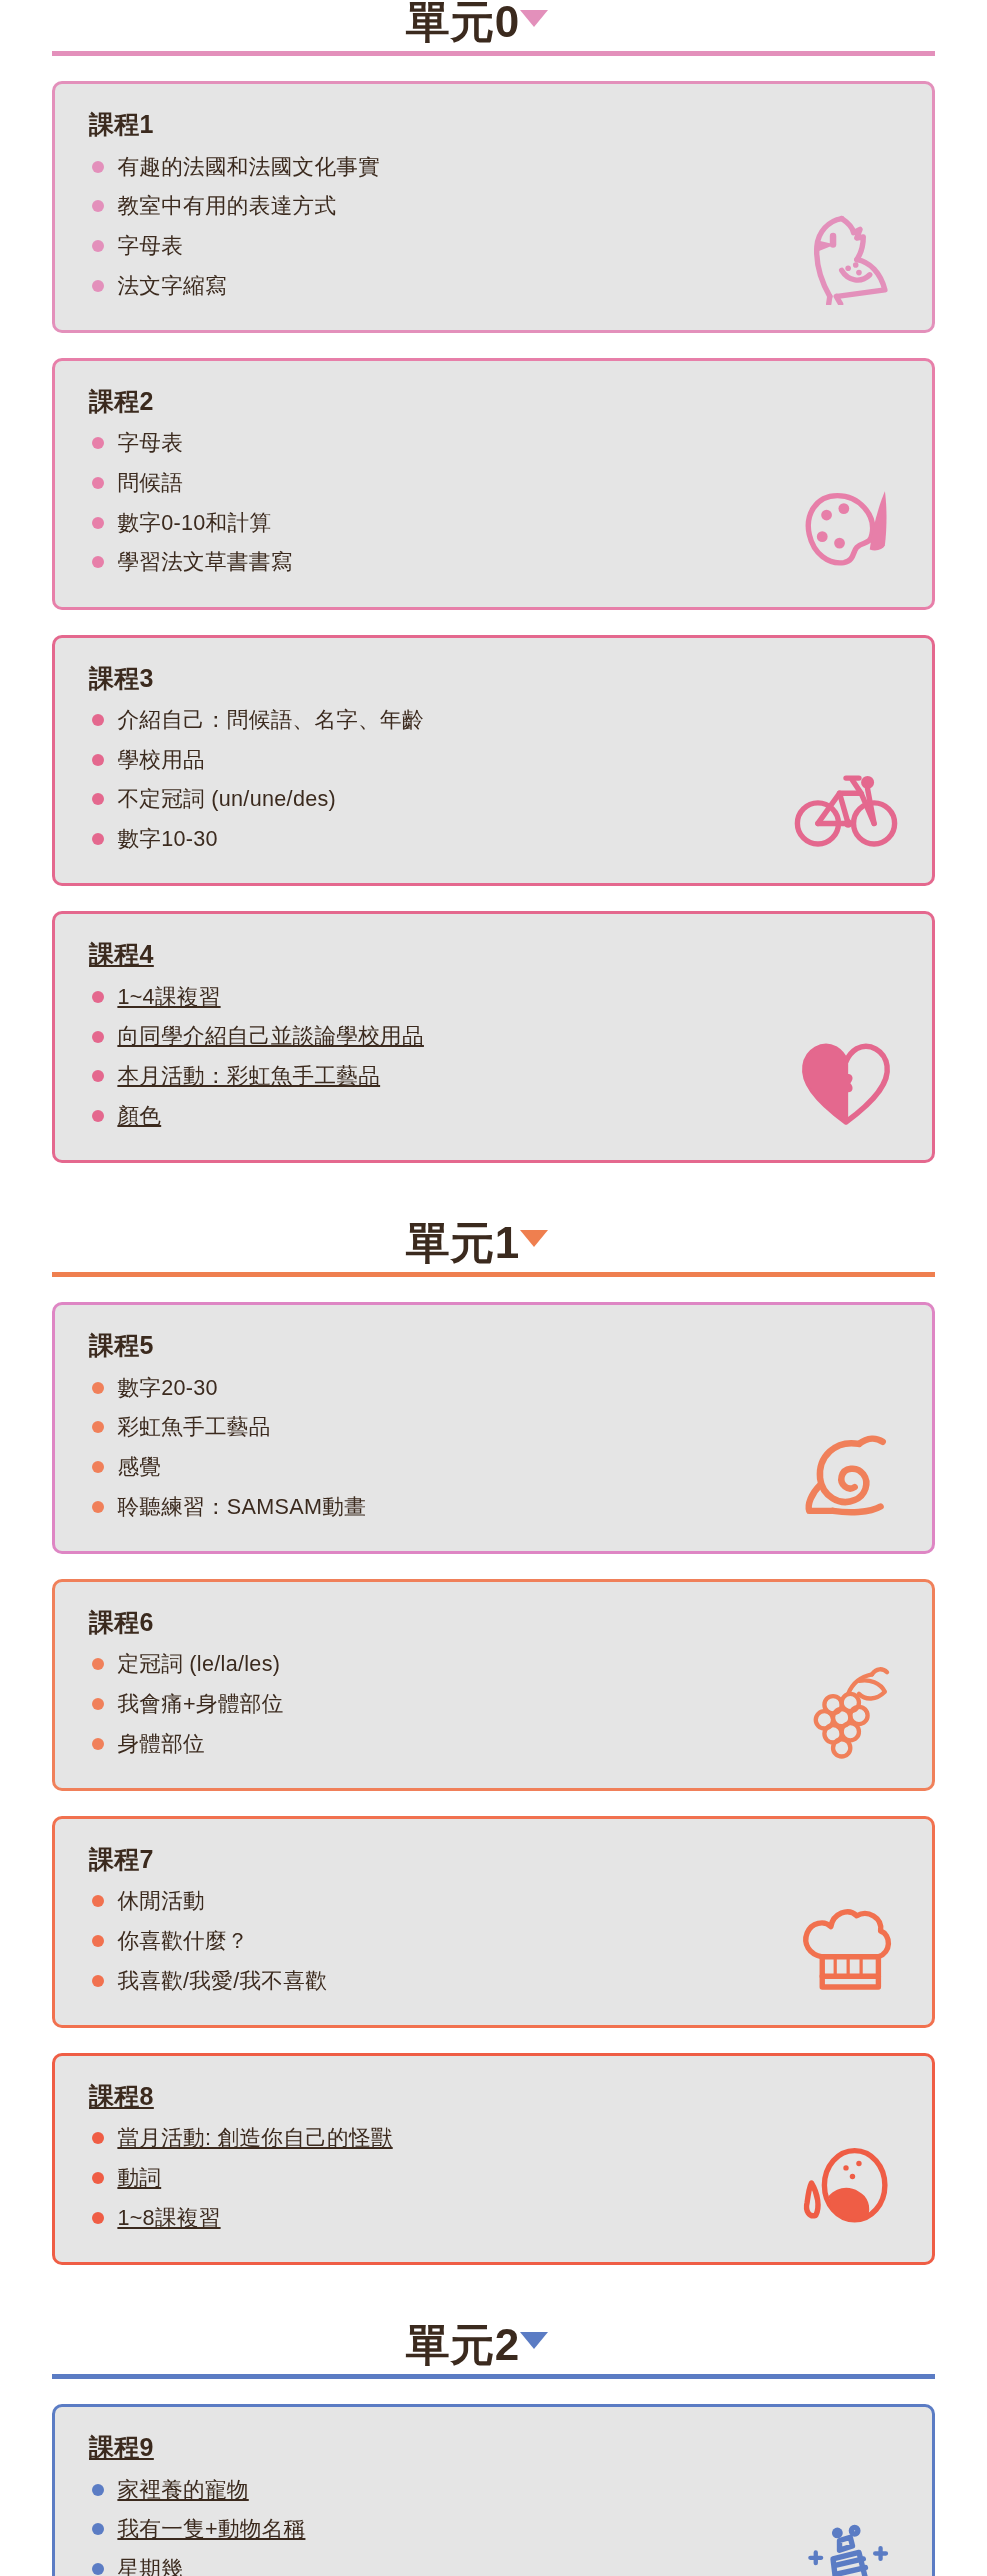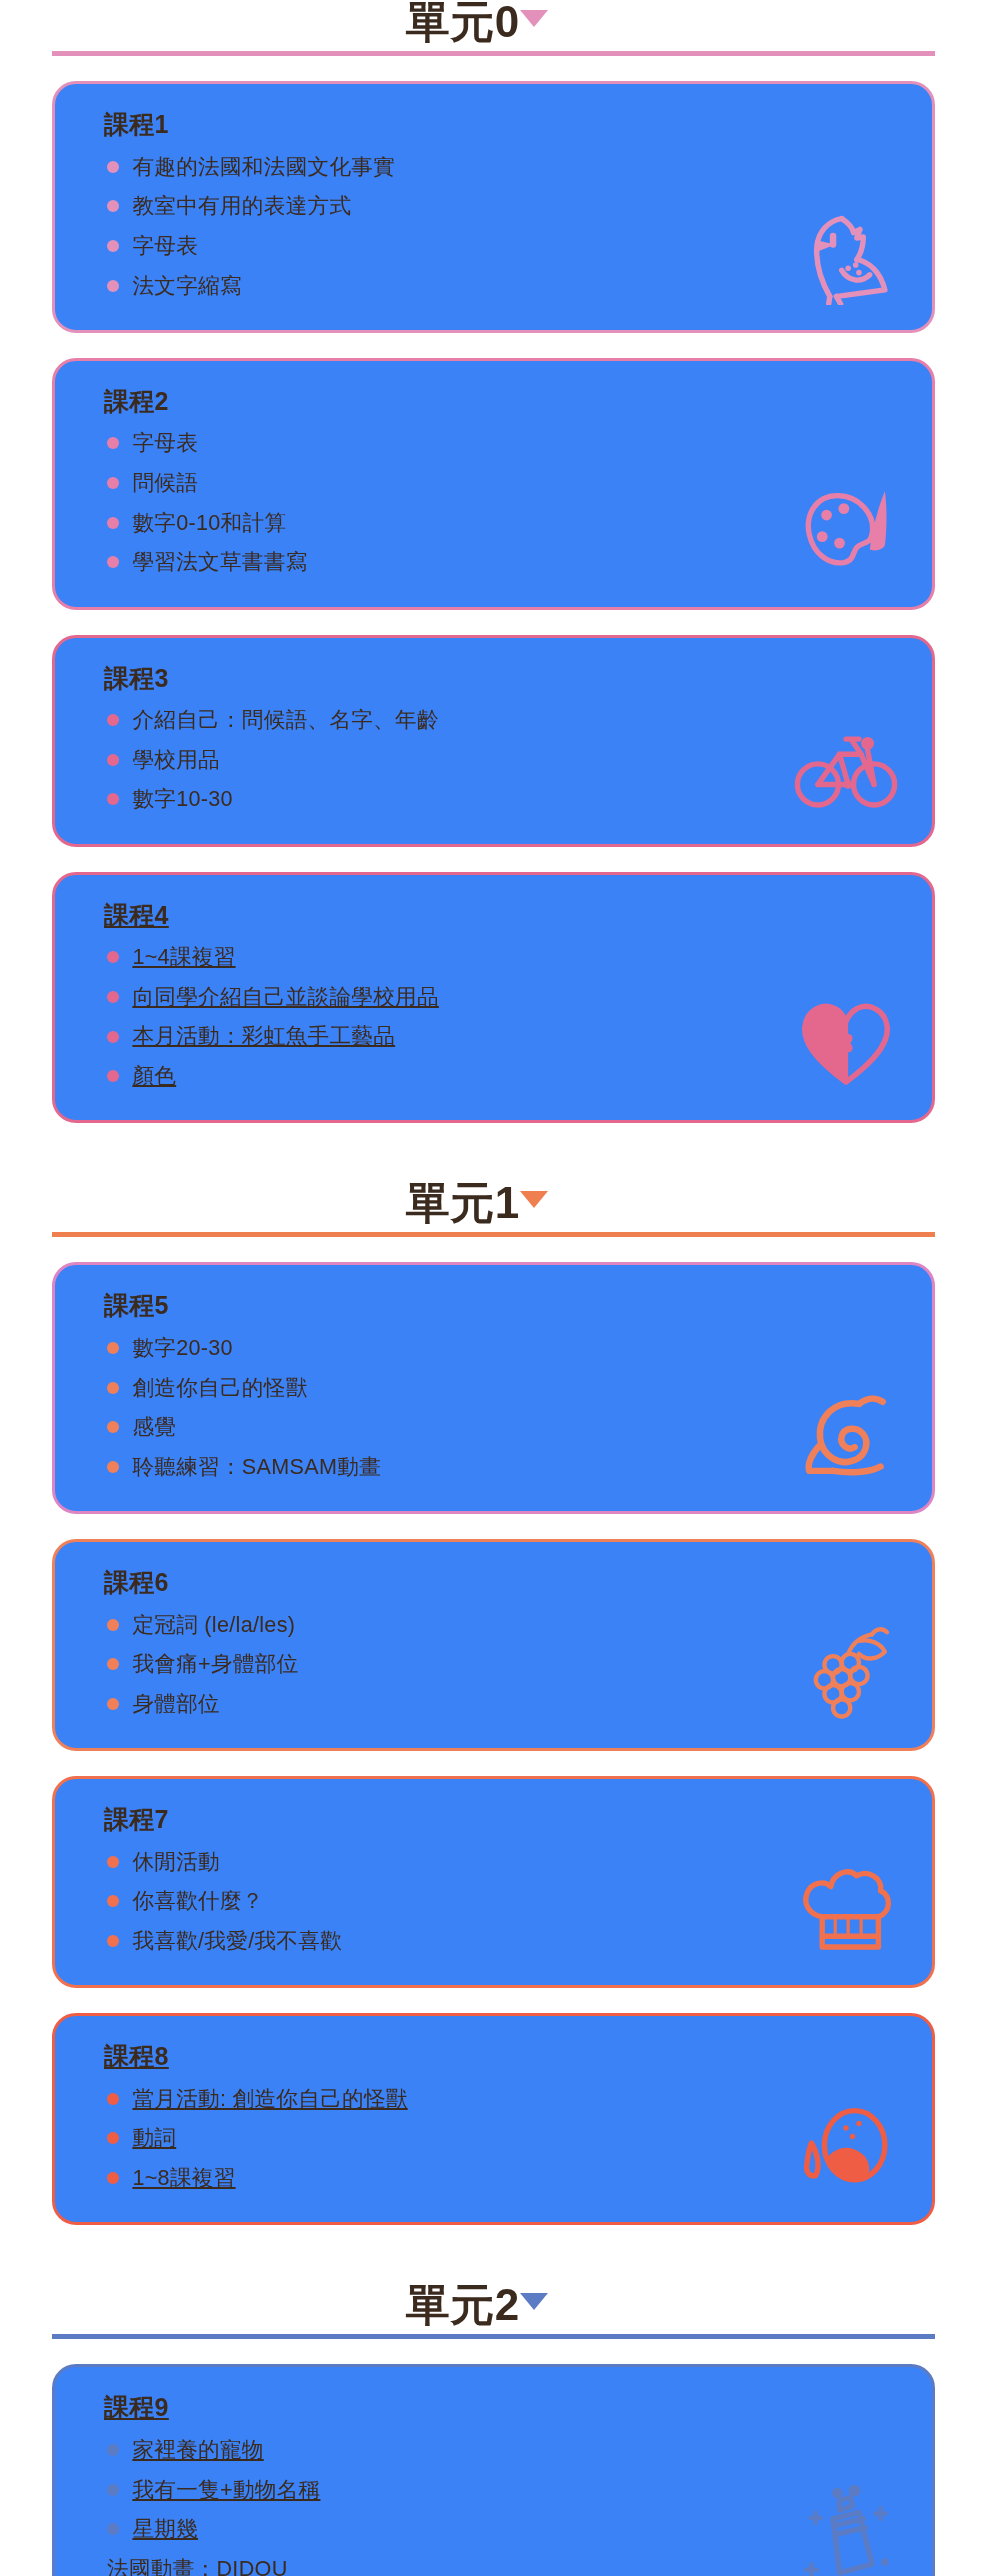--- a/index.html
+++ b/index.html
@@ -38,26 +38,26 @@
     border-top:17.5px solid var(--accent);
     margin-bottom:17.5px;
     margin-right:45px;
   }
 
   
   .cards{margin:0 52px;padding-top:25px;}
   .card{
     position:relative;
     border:3.6px solid var(--cardcolor);
-    border-radius:24px;
-    padding:28px 31px 28px 48px;
+    border-radius:10px;
+    padding:28px 31px 28px 33px;
     margin-bottom:25px;
     min-height:139px;
     box-sizing:border-box;
-    background:#3b82f6;
+    background:#e5e5e5;
     overflow:hidden;
   }
   .card:last-child{margin-bottom:0;text-decoration:underline;}
   .card-title{
     font-size:25px;
     font-weight:bold;
     color:#3B2A1E;
     line-height:1;
     margin:0 0 17.5px 1px;
     letter-spacing:0.3px;
@@ -173,20 +173,24 @@
             <li>
               <span class="dot"></span>
               <span>介紹自己：問候語、名字、年齡</span>
             </li>
             <li>
               <span class="dot"></span>
               <span>學校用品</span>
             </li>
             <li>
               <span class="dot"></span>
+              <span>不定冠詞 (un/une/des)</span>
+            </li>
+            <li>
+              <span class="dot"></span>
               <span>數字10-30</span>
             </li>
           </ul>
           <div class="card-icon" style="color: rgb(228, 104, 142);">
             <svg viewBox="0 0 100 100" fill="none" stroke="currentColor" stroke-width="5" stroke-linecap="round" stroke-linejoin="round">
      <circle cx="24" cy="68" r="19"></circle>
      <circle cx="76" cy="68" r="19"></circle>
      <path d="M24 68 L44 40 L64 40 L76 68"></path>
      <path d="M44 40 L52 68 L24 68"></path>
      <path d="M56 28 L64 40"></path>
@@ -238,21 +242,21 @@
       <div class="cards">
         <div class="card" style="--cardcolor: #DE86C4;">
           <div class="card-title">課程5</div>
           <ul class="bullets">
             <li>
               <span class="dot" style="background: rgb(240, 128, 90);"></span>
               <span>數字20-30</span>
             </li>
             <li>
               <span class="dot" style="background: rgb(240, 128, 90);"></span>
-              <span>創造你自己的怪獸</span>
+              <span>彩虹魚手工藝品</span>
             </li>
             <li>
               <span class="dot" style="background: rgb(240, 128, 90);"></span>
               <span>感覺</span>
             </li>
             <li>
               <span class="dot" style="background: rgb(240, 128, 90);"></span>
               <span>聆聽練習：SAMSAM動畫</span>
             </li>
           </ul>

